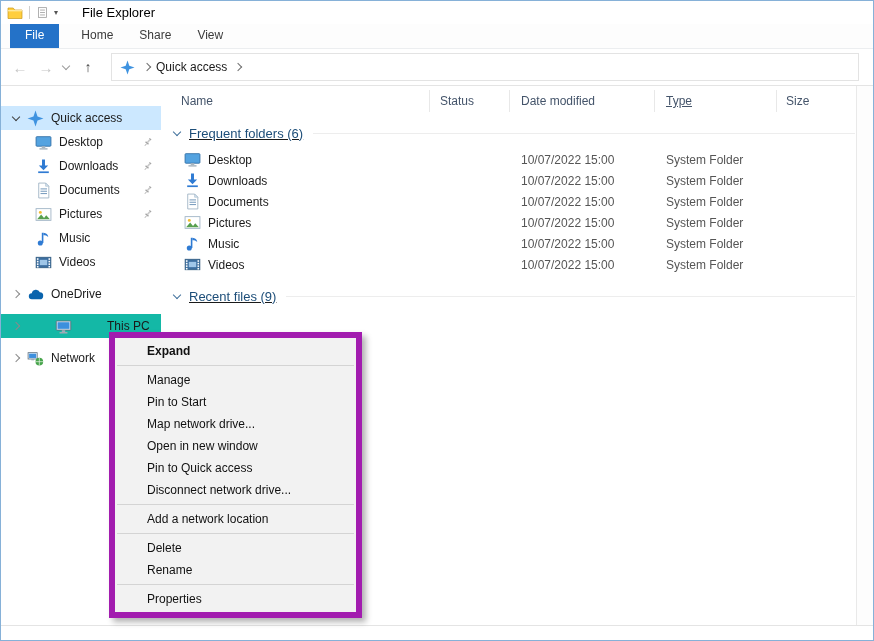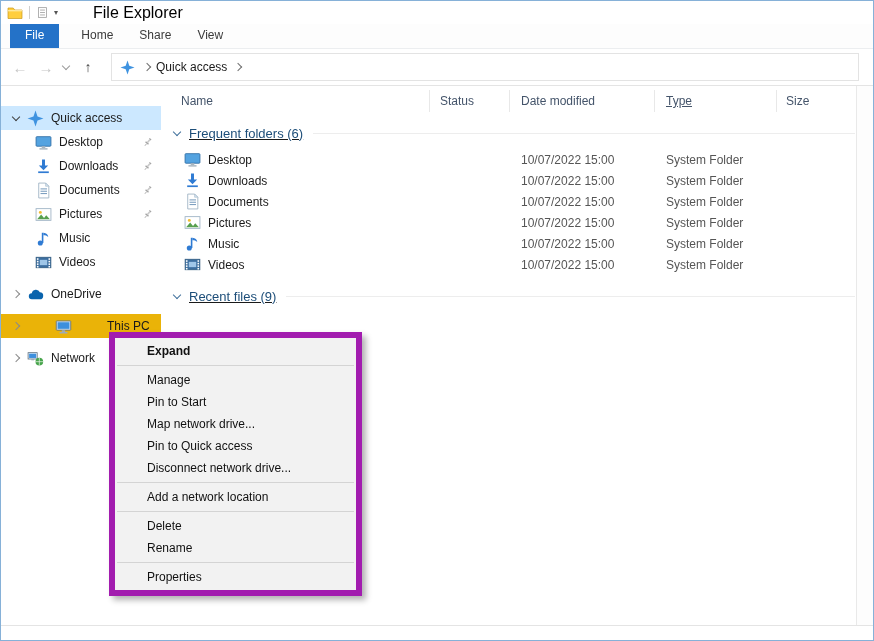--- a/index.html
+++ b/index.html
@@ -6,21 +6,21 @@
   body{font-family:"Liberation Sans","DejaVu Sans",sans-serif;font-size:12px;color:#1a1a1a;background:#dfe6ec;}
   .window{position:relative;width:874px;height:641px;box-sizing:border-box;background:#fff;border:1px solid #86b1d8;overflow:hidden;display:flex;flex-direction:column;}
   svg{width:100%;height:100%;display:block;}
 
   
   .titlebar{height:23px;flex:none;display:flex;align-items:center;padding-left:6px;background:#fff;}
   .app-icon{width:16px;height:16px;flex:none;}
   .qat-divider{width:1px;height:13px;background:#cfcfcf;margin:0 6px;flex:none;}
   .qat-icon{width:13px;height:13px;flex:none;opacity:.85;}
   .qat-caret{font-size:8px;color:#555;margin-left:5px;flex:none;}
-  .title-text{margin-left:35px;font-size:16px;color:#000;white-space:nowrap;}
+  .title-text{margin-left:24px;font-size:13px;color:#000;white-space:nowrap;}
 
   
   .tabstrip{height:24px;flex:none;display:flex;align-items:stretch;padding-left:9px;background:#fdfdfd;border-bottom:1px solid #eceef0;}
   .tab{line-height:23px;padding:0 13px;font-size:12px;color:#3b3b3b;cursor:default;}
   .tab.active{background:#2472c8;color:#fff;padding:0 15px;margin-right:9px;}
 
   
   .navbar{height:36px;flex:none;display:flex;align-items:center;border-bottom:1px solid #e4e4e4;padding-left:6px;background:#fff;}
   .nav-arrow{width:26px;text-align:center;font-size:15px;color:#c6c6c6;flex:none;}
   .nav-arrow.up{color:#3f3f3f;font-size:14px;width:30px;}
@@ -32,21 +32,21 @@
   .crumb-chev::before{content:"";position:absolute;top:4px;left:6px;width:5px;height:5px;border-right:1.2px solid #6f6f6f;border-bottom:1.2px solid #6f6f6f;transform:rotate(-45deg);}
   .crumb-label{padding:0 2px;color:#1a1a1a;}
 
   
   .main{flex:1;display:flex;min-height:0;}
   .sidebar{width:160px;flex:none;padding-top:20px;background:#fff;}
   .side-item{height:24px;display:flex;align-items:center;padding-left:8px;cursor:default;}
   .side-item.lvl1{padding-left:16px;}
   .side-item.gap{margin-top:8px;}
   .side-item.selected{background:#cce8ff;}
-  .side-item.highlighted{background:#eab308;gap:28px;}
+  .side-item.highlighted{background:#14b8a6;gap:28px;}
   .chev{width:14px;height:14px;position:relative;flex:none;}
   .chev::before{content:"";position:absolute;top:4px;left:4px;width:5px;height:5px;border-right:1.2px solid #8b8b8b;border-bottom:1.2px solid #8b8b8b;transform:rotate(-45deg);}
   .chev.down::before{transform:rotate(45deg);border-color:#3f3f3f;top:3px;left:4px;}
   .chev.none::before{display:none;}
   .side-item .ic{width:17px;height:17px;margin-left:4px;flex:none;}
   .side-item .lbl{margin-left:7px;white-space:nowrap;}
   .side-item .pin{margin-left:auto;margin-right:7px;width:13px;height:13px;flex:none;opacity:.8;}
 
   .content{flex:1;display:flex;flex-direction:column;position:relative;padding-right:16px;min-width:0;background:#fff;}
   .scroll-strip{position:absolute;right:0;top:0;bottom:0;width:16px;border-left:1px solid #e9e9e9;background:#fdfdfd;}
@@ -429,20 +429,21 @@
   </div>
 
   <div class="statusbar"></div>
 
   <div class="context-menu">
       <div class="menu-item bold">Expand</div>
       <div class="menu-sep"></div>
       <div class="menu-item">Manage</div>
       <div class="menu-item">Pin to Start</div>
       <div class="menu-item">Map network drive...</div>
+      <div class="menu-item">Open in new window</div>
       <div class="menu-item">Pin to Quick access</div>
       <div class="menu-item">Disconnect network drive...</div>
       <div class="menu-sep"></div>
       <div class="menu-item">Add a network location</div>
       <div class="menu-sep"></div>
       <div class="menu-item">Delete</div>
       <div class="menu-item">Rename</div>
       <div class="menu-sep"></div>
       <div class="menu-item">Properties</div>
     </div>

